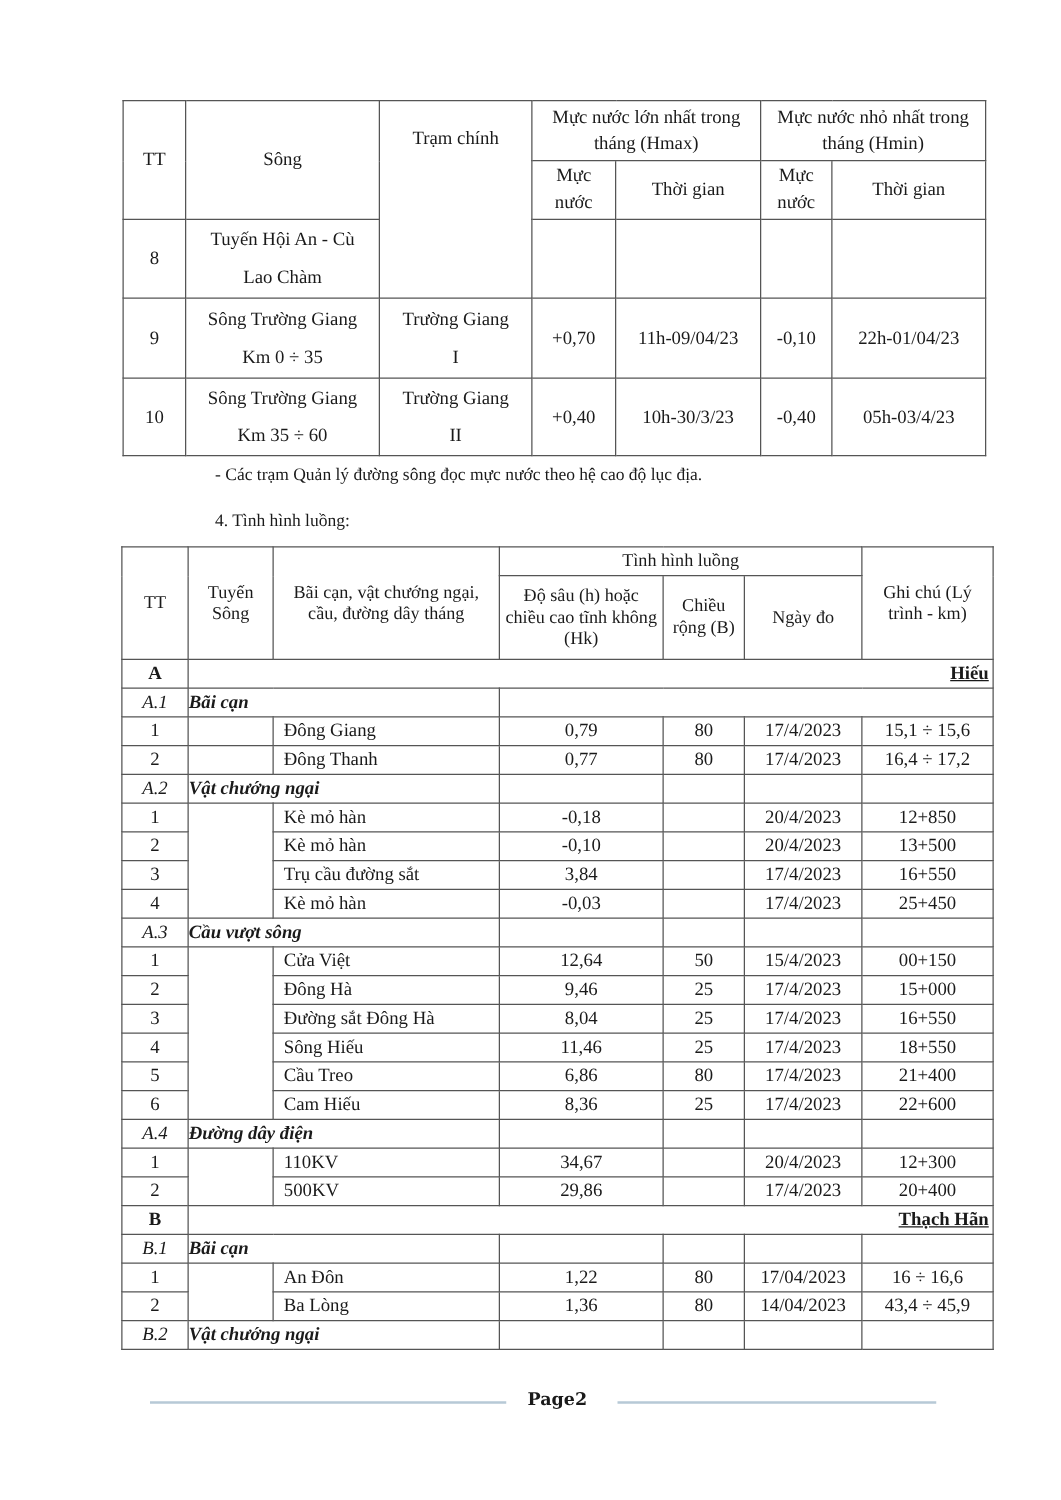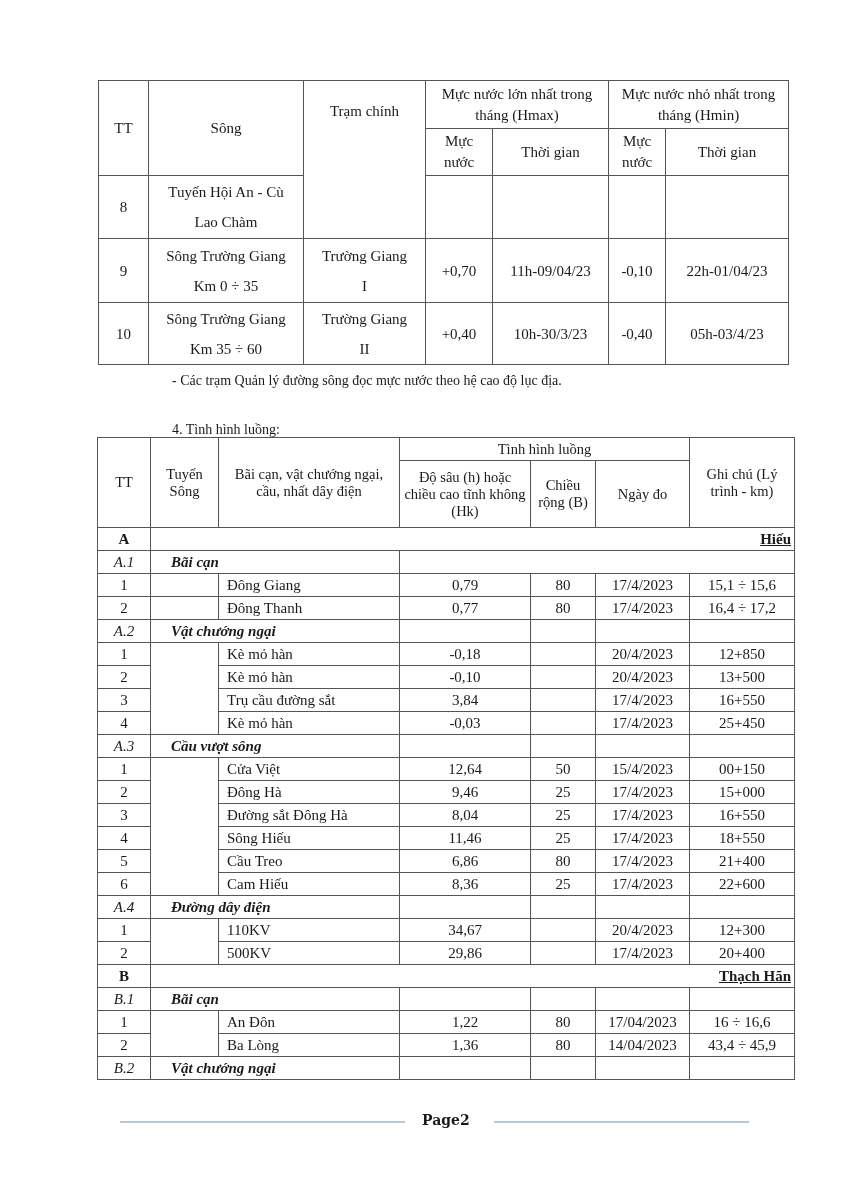--- a/index.html
+++ b/index.html
@@ -9,21 +9,21 @@
   th { font-weight:normal; }
   #t1 { left:98px; top:80px; width:690px; }
   #t1 th { font-size:15px; line-height:21px; }
   #t1 td { font-size:15px; line-height:30px; }
   #t2 { left:97px; top:437px; width:697px; }
   #t2 th { font-size:14.5px; line-height:17px; }
   #t2 td { font-size:15px; height:22px; line-height:20px; padding:0 3px; }
   #t2 td.left { text-align:left; padding-left:8px; }
   #t2 td.group { text-align:right; padding-left:24px; font-weight:bold;text-decoration:underline; }
   #t2 td.sub { font-weight:normal; font-style:italic; }
-  #t2 td.subl { text-align:left; padding-left:20px; font-weight:bold; font-style:italic;margin-top:36px; }
+  #t2 td.subl { text-align:left; padding-left:0; font-weight:bold; font-style:italic;margin-top:36px; }
   #t2 td.gcode { font-weight:bold; }
   .note { position:absolute; left:172px; font-size:14px; }
   .footer { position:absolute; top:1112px; left:0; width:849px; height:20px; }
   .footer .line { position:absolute; top:9px; height:2px; background:#b7c9d6; }
   .footer .label { position:absolute; left:422px; top:0; font-family:"DejaVu Serif", serif; font-weight:bold; font-size:14px; }
 </style>
 </head>
 <body>
 
 <table id="t1">
@@ -88,37 +88,37 @@
         </td>
     <td>+0,40</td>
     <td>10h-30/3/23</td>
     <td>-0,40</td>
     <td>05h-03/4/23</td>
   </tr>
 </tbody>
   </table>
 
 <div class="note" style="top:373px">- Các trạm Quản lý đường sông đọc mực nước theo hệ cao độ lục địa.</div>
-<div class="note" style="top:422px">4. Tình hình luồng:</div>
+<div class="note" style="top:410px">4. Tình hình luồng:</div>
 
 <table id="t2">
   <colgroup>
     <col style="width:53px">
       <col style="width:68px">
       <col style="width:181px">
     <col style="width:131px">
       <col style="width:65px">
       <col style="width:94px">
       <col style="width:105px">
   </colgroup>
   <tbody>
       <tr style="height:23px">
     <th rowspan="2">TT</th>
     <th rowspan="2">Tuyến Sông</th>
-    <th rowspan="2">Bãi cạn, vật chướng ngại, cầu, nhất dây điện</th>
+    <th rowspan="2">Bãi cạn, vật chướng ngại, cầu, đường dây tháng</th>
     <th colspan="3">Tình hình luồng</th>
     <th rowspan="2">Ghi chú (Lý trình - km)</th>
   </tr>
   <tr style="height:67px">
     <th>Độ sâu (h) hoặc chiều cao tĩnh không (Hk)</th>
     <th>Chiều rộng (B)</th>
     <th>Ngày đo</th>
   </tr>
 
   <tr>

